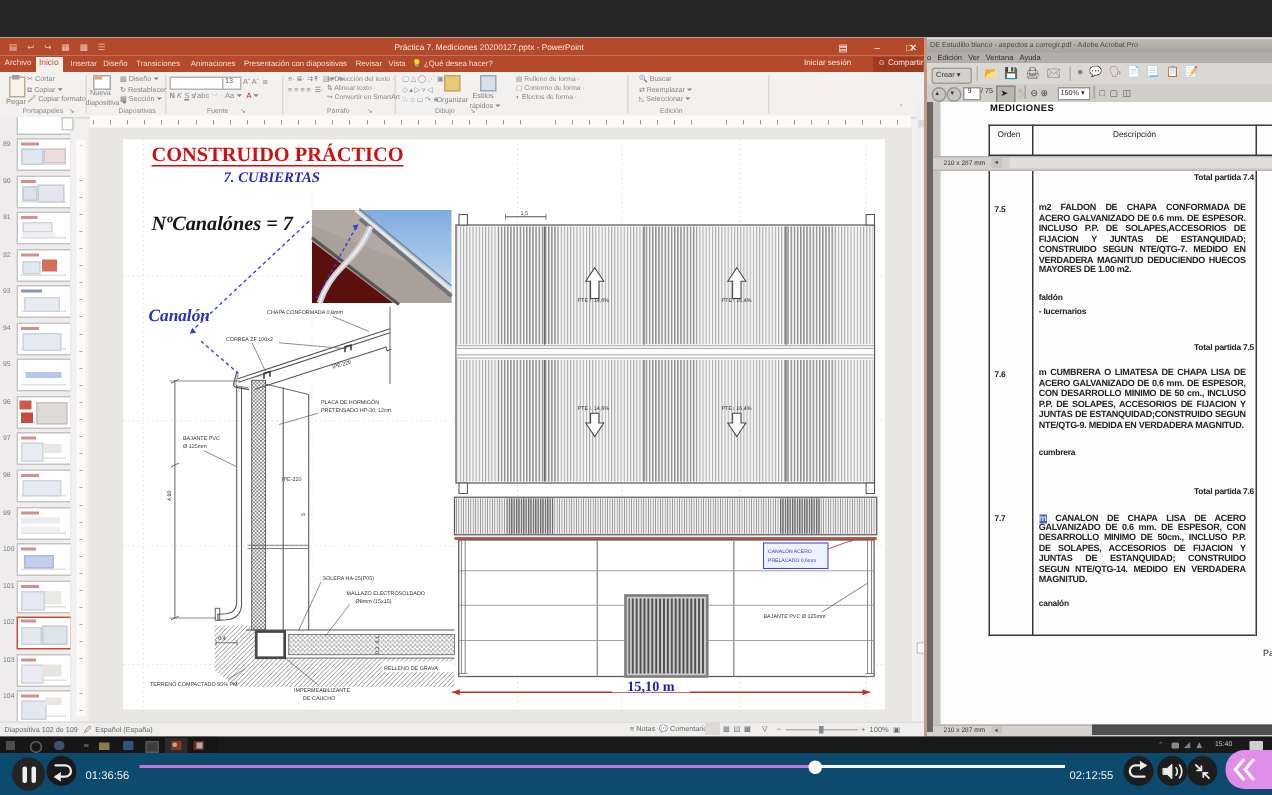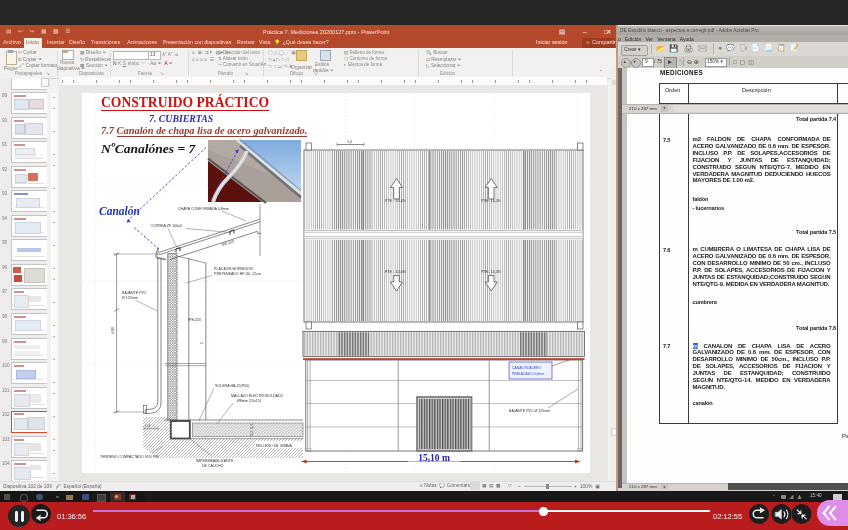--- a/index.html
+++ b/index.html
@@ -302,21 +302,20 @@
   <div class="tx" style="left:12px;top:459px;color:#333;font-size:4.4px;">210 x 287 mm</div>
   <div class="a" style="left:44px;top:458.5px;width:7px;height:5.5px;background:#c8c5c0;"></div>
   <div class="tx" style="left:46px;top:459px;color:#444;font-size:4.2px;">◂</div>
   <div class="a" style="left:111px;top:458px;width:120px;height:6.5px;background:#4f4f4f;"></div>
 </div>
 
 <div class="a" style="left:616px;top:25px;width:1.5px;height:466px;background:#c09a84;"></div>
 
 <div class="tx" style="left:101px;top:95px;font-family:'Liberation Serif',serif;font-weight:bold;font-size:13.6px;line-height:15px;color:#cf1010;border-bottom:1.3px solid #cf1010;">CONSTRUIDO PRÁCTICO</div>
 <div class="tx" style="left:101px;top:113px;font-family:'Liberation Serif',serif;font-weight:bold;font-style:italic;font-size:9.8px;line-height:11px;color:#2a2abf;margin-left:48px;">7. CUBIERTAS</div>
-<div class="tx" style="left:101px;top:125px;font-family:'Liberation Serif',serif;font-weight:bold;font-style:italic;font-size:10.4px;line-height:12px;color:#9a3a30;">7.7 <span style="border-bottom:1px solid #9a3a30;">Canalón de chapa lisa de acero galvanizado.</span></div>
 <div class="tx" style="left:101px;top:141px;font-family:'Liberation Serif',serif;font-weight:bold;font-style:italic;font-size:13.5px;line-height:15px;color:#141414;">NºCanalónes = 7</div>
 <div class="tx" style="left:99px;top:204.5px;font-family:'Liberation Serif',serif;font-weight:bold;font-style:italic;font-size:11.5px;line-height:12px;color:#2233bb;">Canalón</div>
 
 <svg class="a" style="left:82px;top:93px;" width="508" height="380" viewBox="82 93 508 380">
 <defs>
 <pattern id="vh" width="2.1" height="4" patternUnits="userSpaceOnUse">
           <rect width="0.7" height="4" fill="#a9a9a9"></rect>
         </pattern>
 <pattern id="vhd" width="2.1" height="4" patternUnits="userSpaceOnUse">
           <rect width="0.9" height="4" fill="#858585"></rect>
@@ -515,21 +514,21 @@
   <div class="a" style="left:130.5px;top:4.2px;width:4px;height:3.5px;background:#ddd8d4;"></div>
   <div class="a" style="left:0;top:0;width:145px;height:11px;background:rgba(12,12,12,0.22);"></div>
   <div class="tx" style="left:772px;top:3px;color:#9a9a9a;font-size:4.5px;">⌃</div>
   <div class="a" style="left:781px;top:3.5px;width:4.5px;height:4.5px;background:#8a8a8a;border-radius:1px;"></div>
   <div class="a" style="left:789px;top:3.5px;width:4.5px;height:4.5px;background:#808080;clip-path:polygon(0 100%,100% 0,100% 100%);"></div>
   <div class="a" style="left:797px;top:3.5px;width:5px;height:4.5px;background:#888;clip-path:polygon(10% 100%,50% 0,90% 100%);"></div>
   <div class="tx" style="left:810px;top:1.5px;color:#c8c8c8;font-size:4.6px;">15:40</div>
   <div class="a" style="left:833px;top:3px;width:9px;height:5.5px;background:#cfcfcf;border-radius:0.5px;"></div>
 </div>
 
-<div class="a" id="player" style="left:0;top:502px;width:848px;height:28px;background:#b91c1c;">
+<div class="a" id="player" style="left:0;top:502px;width:848px;height:28px;background:#0c4a6e;">
   <div class="a" style="left:8px;top:3px;width:22px;height:22px;background:#242424;border-radius:50%;"></div>
   <div class="a" style="left:15.4px;top:8.5px;width:2.8px;height:11px;background:#f0f0f0;border-radius:1.4px;"></div>
   <div class="a" style="left:20.8px;top:8.5px;width:2.8px;height:11px;background:#f0f0f0;border-radius:1.4px;"></div>
   <svg class="a" style="left:0;top:0;" width="848" height="28" viewBox="0 0 848 28">
     <circle cx="41" cy="12" r="10" fill="#191919"></circle>
     <circle cx="759" cy="12" r="10" fill="#1d1d1d"></circle>
     <circle cx="781.5" cy="12" r="10" fill="#1d1d1d"></circle>
     <circle cx="801.5" cy="12" r="10" fill="#1d1d1d"></circle>
     <g fill="none" stroke="#ececec" stroke-width="1.5" stroke-linecap="round">
       <path d="M37,8.2 L43.5,8.2 A3.8,3.8 0 0 1 43.5,15.8 L37.5,15.8"></path>

